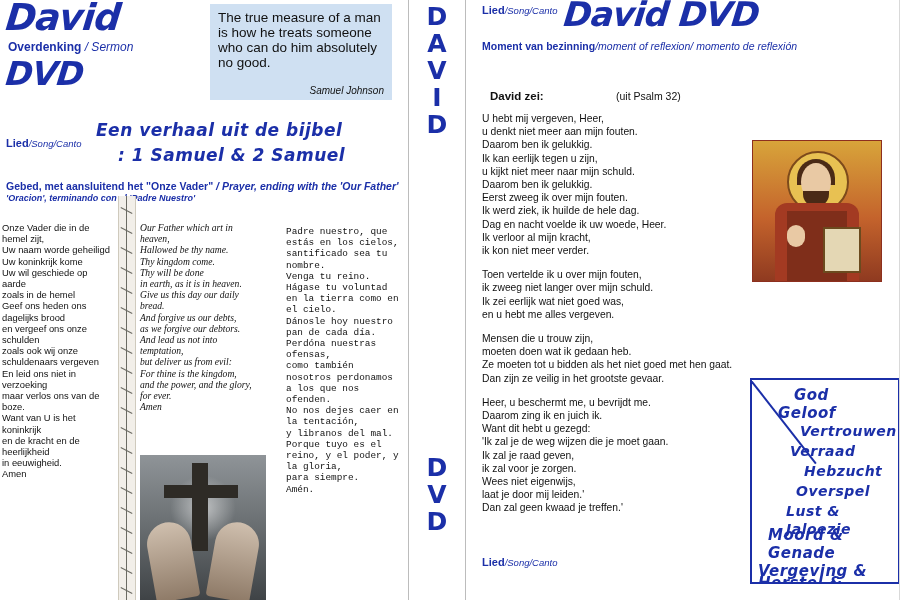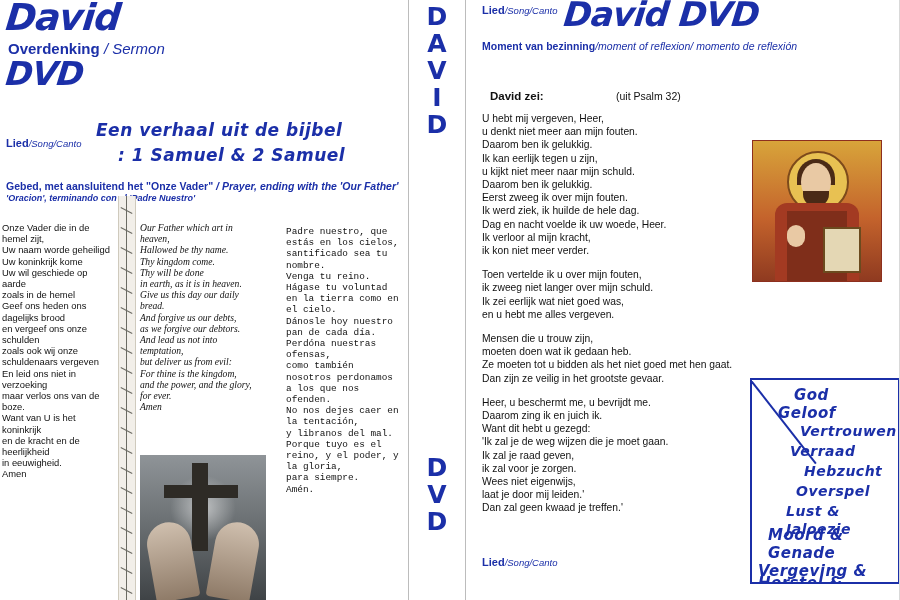--- a/index.html
+++ b/index.html
@@ -24,21 +24,21 @@
 
   .title-david{
     position:absolute;left:6px;top:-4px;
     font-family:"DejaVu Sans", sans-serif;
     font-size:37px;font-weight:700;color:#1b2fa8;
     letter-spacing:-1px;
     transform:skewX(-6deg);
   }
   .subtitle-sermon{
     position:absolute;left:8px;top:40px;
-    font-size:15px;font-weight:700;color:#1b2fa8;
+    font-size:12px;font-weight:700;color:#1b2fa8;
   }
   .subtitle-sermon .it{font-weight:400;font-style:italic;}
   .title-dvd{
     position:absolute;left:6px;top:54px;
     font-family:"DejaVu Sans", sans-serif;
     font-size:33px;font-weight:700;color:#1b2fa8;
     letter-spacing:-1px;
     transform:skewX(-6deg);
   }
 
@@ -224,20 +224,24 @@
 
     <div class="title-david hand">David</div>
 
     <div class="subtitle-sermon">
       <span>Overdenking</span>
       <span class="it">/ Sermon</span>
     </div>
 
     <div class="title-dvd hand">DVD</div>
 
+    <div class="quotebox">
+      <div class="qt">The true measure of a man is how he treats someone who can do him absolutely no good.</div>
+      <div class="attr">Samuel Johnson</div>
+    </div>
 
     <div class="lied lied-left">
       <span>Lied</span><span class="slash">/Song/Canto</span>
     </div>
 
     <div class="hand hand-line1">Een verhaal uit de bijbel</div>
     <div class="hand hand-line2">: 1 Samuel &amp; 2 Samuel</div>
 
     <div class="gebed">
       <span>Gebed, met aansluitend het "Onze Vader"</span>

